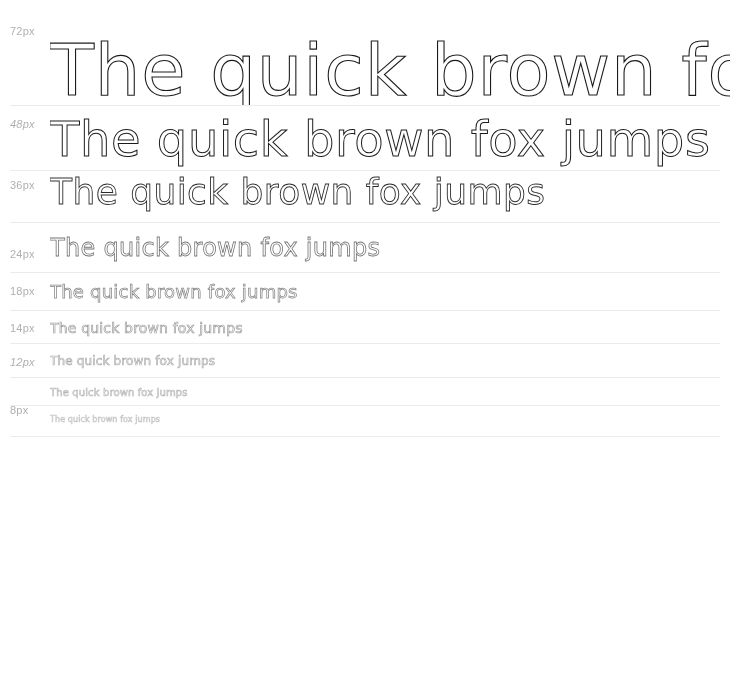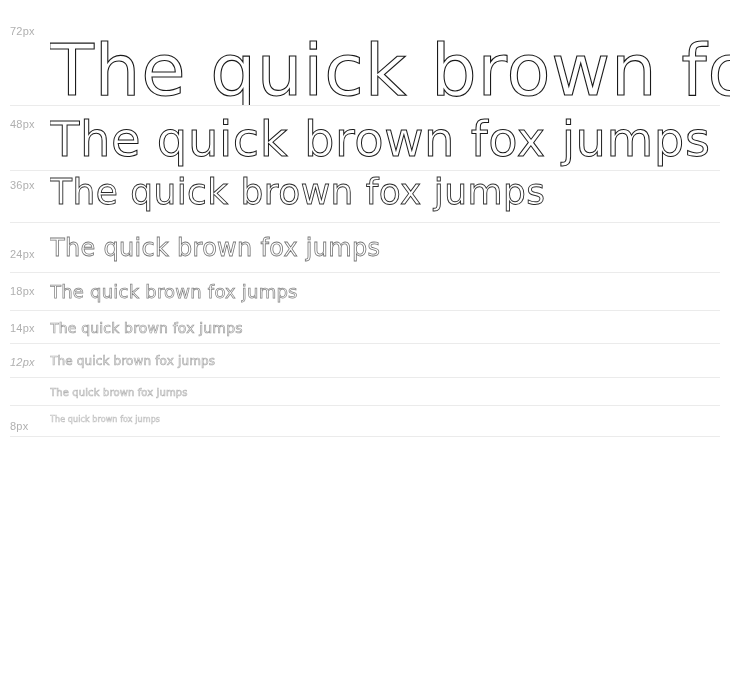--- a/index.html
+++ b/index.html
@@ -82,21 +82,21 @@
 <div id="specimen">
     <div class="spec-row" style="top: 0px; height: 105px;">
       <div class="size-label" style="top: 26px;">72px</div>
       <div class="sample-wrap">
         <svg class="sample-svg" width="700" height="105">
           <text class="outline-text" x="0" y="95" font-size="72" stroke-width="1.1" opacity="1" letter-spacing="0.864">The quick brown fox jumps</text>
         </svg>
       </div>
     </div>
     <div class="spec-row" style="top: 105px; height: 65px;">
-      <div class="size-label" style="top: 14px;">48px</div>
+      <div class="size-label" style="top: 14px; font-style: italic;">48px</div>
       <div class="sample-wrap">
         <svg class="sample-svg" width="700" height="65">
           <text class="outline-text" x="0" y="51" font-size="48" stroke-width="1" opacity="1" letter-spacing="0.5760000000000001">The quick brown fox jumps</text>
         </svg>
       </div>
     </div>
     <div class="spec-row" style="top: 160px; height: 52px;">
       <div class="size-label" style="top: 20px;">36px</div>
       <div class="sample-wrap">
         <svg class="sample-svg" width="700" height="52">
@@ -138,21 +138,21 @@
     </div>
     <div class="spec-row" style="top: 377px; height: 28px;">
       <div class="size-label" style="top: 12px; margin-top: 28px;">10px</div>
       <div class="sample-wrap">
         <svg class="sample-svg" width="700" height="28">
           <text class="outline-text" x="0" y="19" font-size="10" stroke-width="0.65" opacity="0.32" letter-spacing="0.12">The quick brown fox jumps</text>
         </svg>
       </div>
     </div>
     <div class="spec-row" style="top: 405px; height: 31px;">
-      <div class="size-label" style="top: 16px;">8px</div>
+      <div class="size-label" style="top: 0;">8px</div>
       <div class="sample-wrap">
         <svg class="sample-svg" width="700" height="31">
           <text class="outline-text" x="0" y="17" font-size="8" stroke-width="0.6" opacity="0.26" letter-spacing="0.096">The quick brown fox jumps</text>
         </svg>
       </div>
     </div>
     <div class="row-rule" style="top: 105px; background: rgb(235, 235, 235);"></div>
     <div class="row-rule" style="top: 170px; background: rgb(235, 235, 235);"></div>
     <div class="row-rule" style="top: 222px; background: rgb(235, 235, 235);"></div>
     <div class="row-rule" style="top: 272px; background: rgb(235, 235, 235);"></div>

